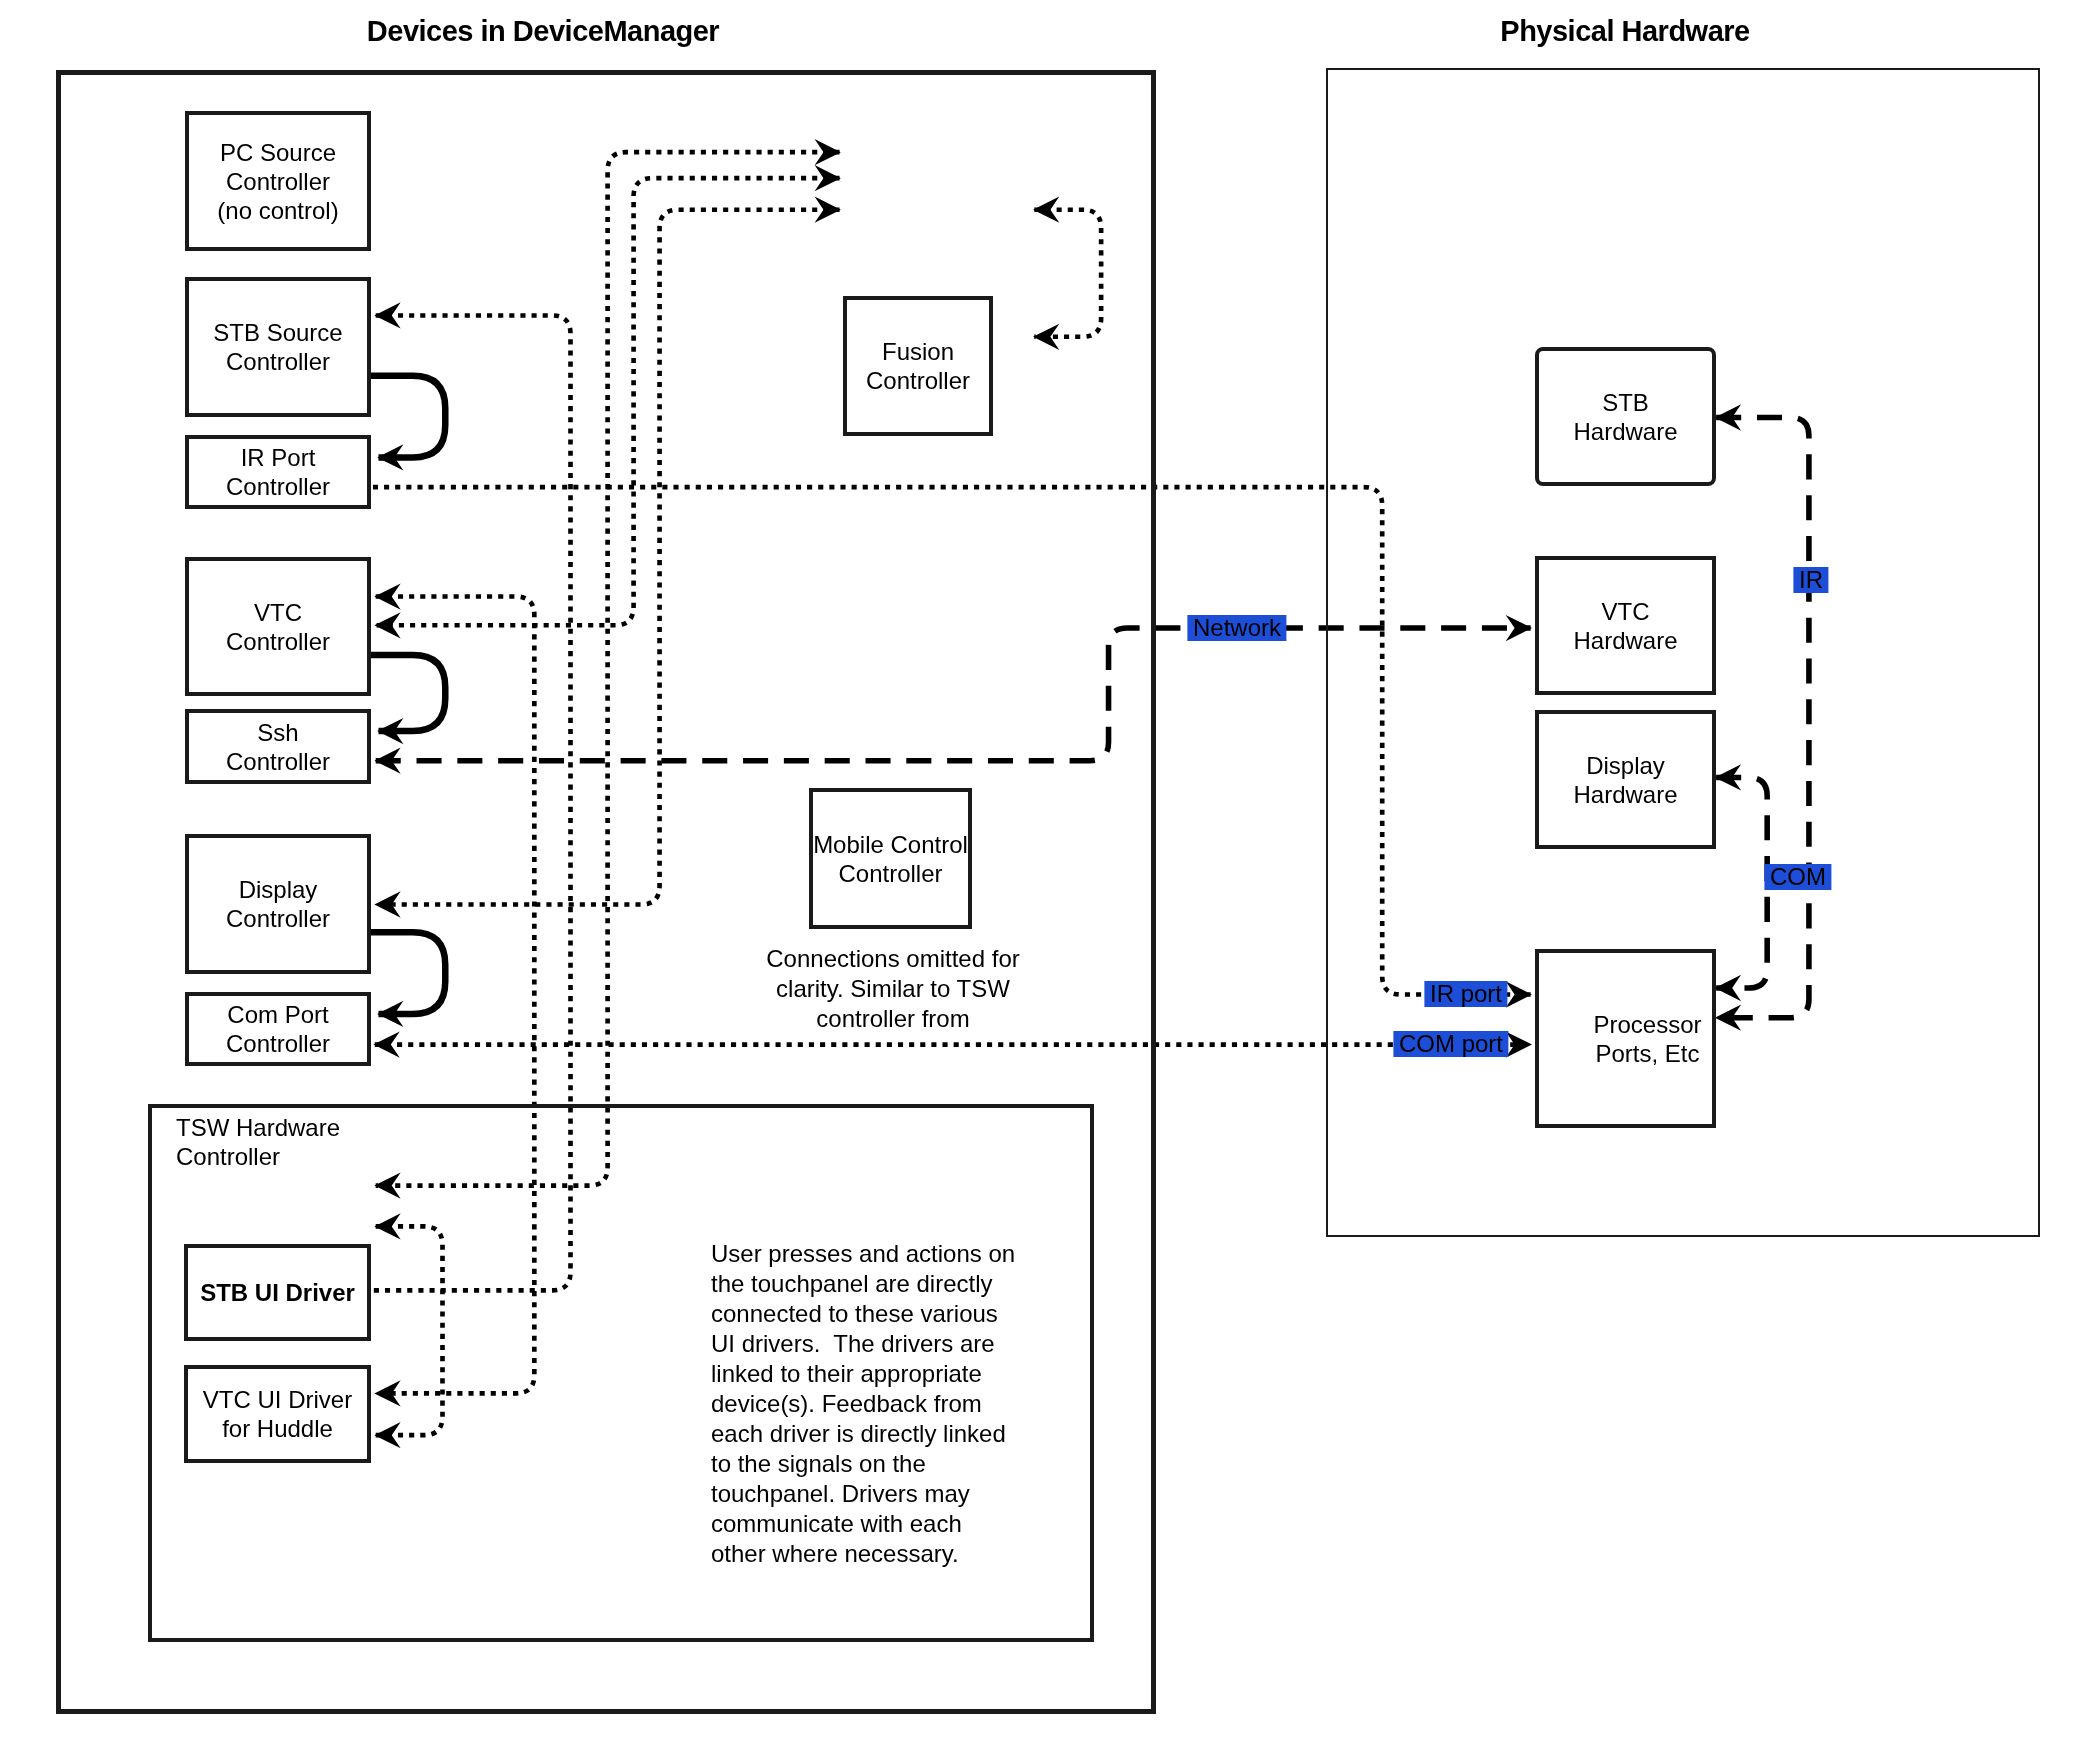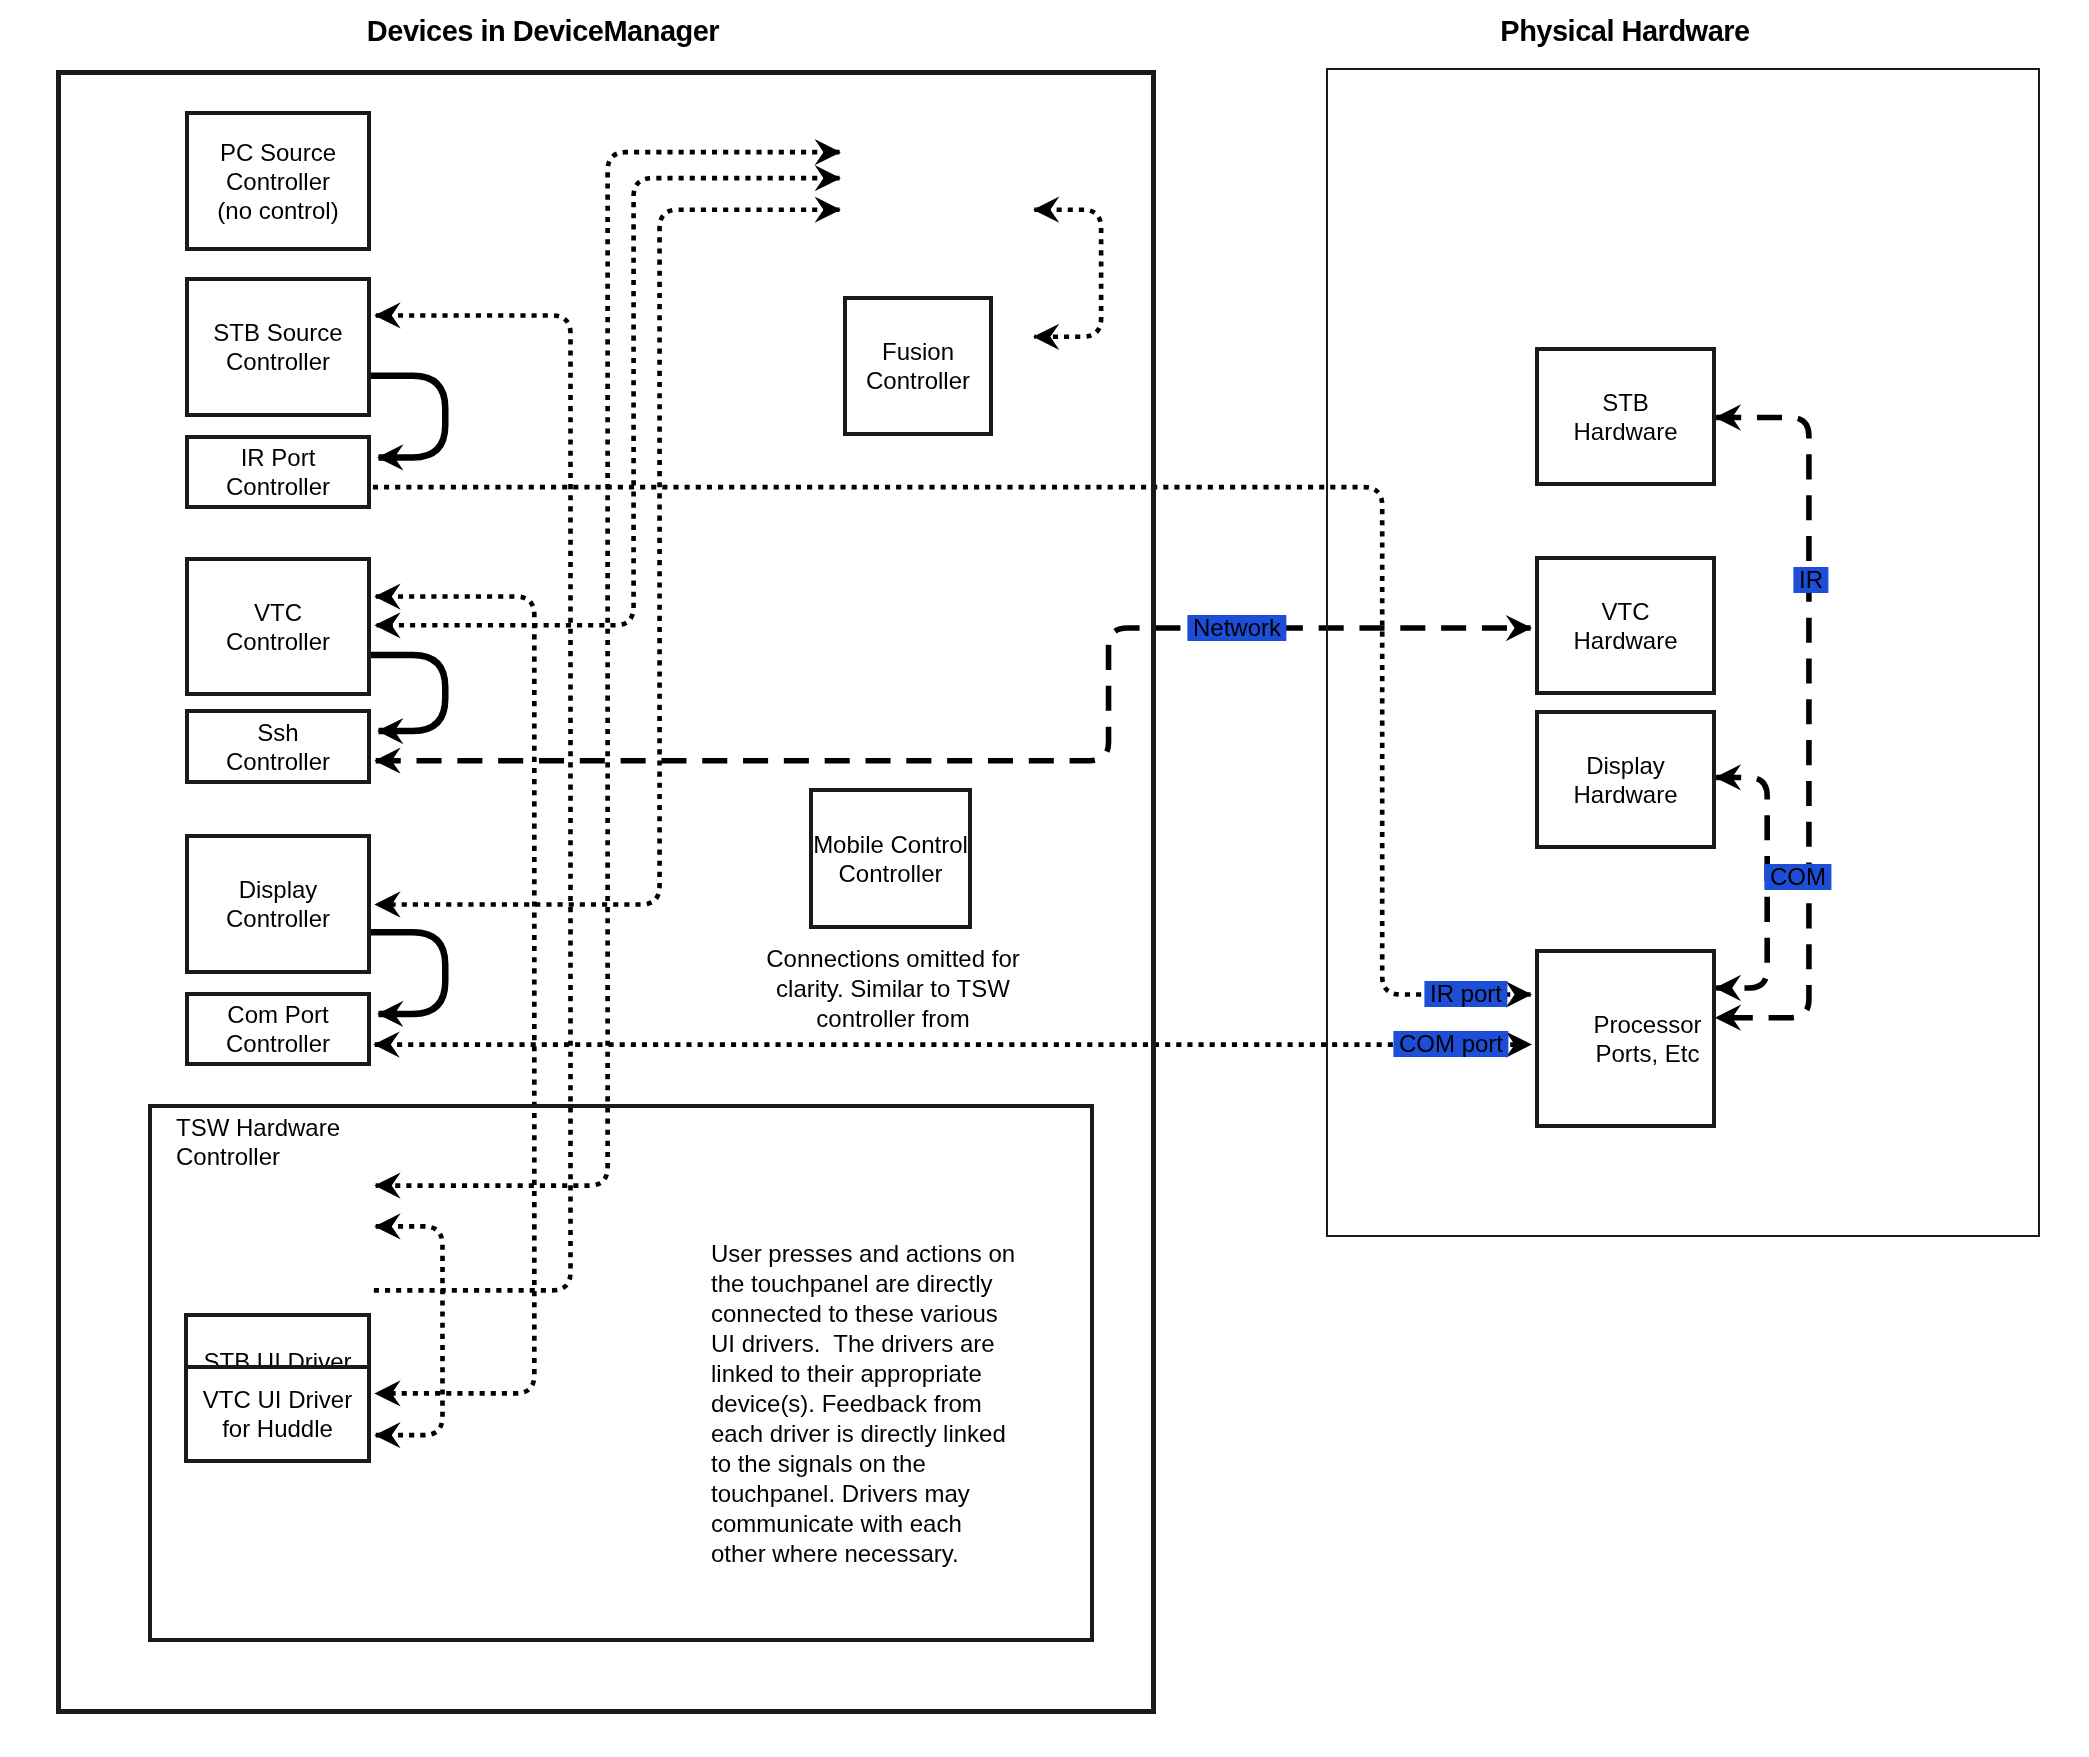--- a/index.html
+++ b/index.html
@@ -108,36 +108,36 @@
 Controller</div>
   <div class="node" style="left:809px; top:788px; width:163px; height:141px;">Mobile Control
 Controller</div>
   <div class="note centered" style="left:893px; top:944px;">Connections omitted for
 clarity. Similar to TSW
 controller from</div>
 
   <div class="frame" style="left:148px; top:1104px; width:946px; height:538px; border:4.6px solid #1a1a1a; box-sizing:border-box;"></div>
   <div class="corner-label" style="left:176px; top:1113px;">TSW Hardware
 Controller</div>
-  <div class="node" style="left:184px; top:1313px; width:187px; height:97px;">STB UI Driver</div>
+  <div class="node" style="left:184px; top:1244px; width:187px; height:97px;font-weight:bold;">STB UI Driver</div>
   <div class="node" style="left:184px; top:1365px; width:187px; height:98px;">VTC UI Driver
 for Huddle</div>
   <div class="note" style="left:711px; top:1239px; width:390px;">User presses and actions on
 the touchpanel are directly
 connected to these various
 UI drivers.  The drivers are
 linked to their appropriate
 device(s). Feedback from
 each driver is directly linked
 to the signals on the
 touchpanel. Drivers may
 communicate with each
 other where necessary.</div>
 
-  <div class="node" style="left:1535px; top:347px; width:181px; height:139px;">STB
+  <div class="node" style="left:1535px; top:347px; width:181px; height:139px;border-radius:8px;">STB
 Hardware</div>
   <div class="node" style="left:1535px; top:556px; width:181px; height:139px;">VTC
 Hardware</div>
   <div class="node" style="left:1535px; top:710px; width:181px; height:139px;">Display
 Hardware</div>
   <div class="node" style="left:1535px; top:949px; width:181px; height:179px;padding-left:44px;">Processor
 Ports, Etc</div>
 
   <div class="wire-label" style="left:1237px; top:628px;">Network</div>
   <div class="wire-label" style="left:1811px; top:580px;">IR</div>

